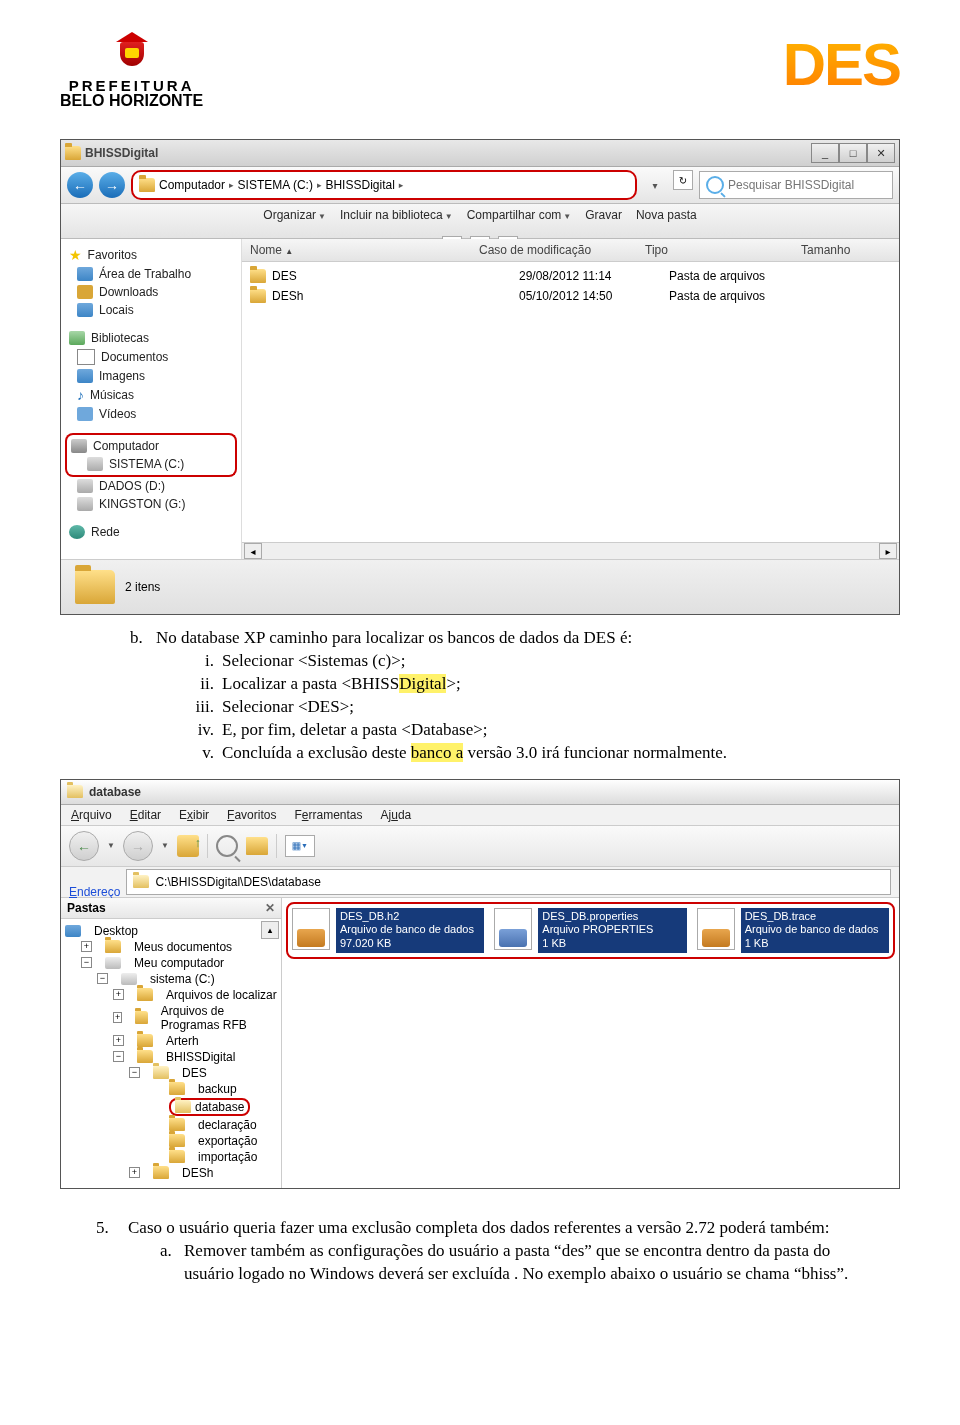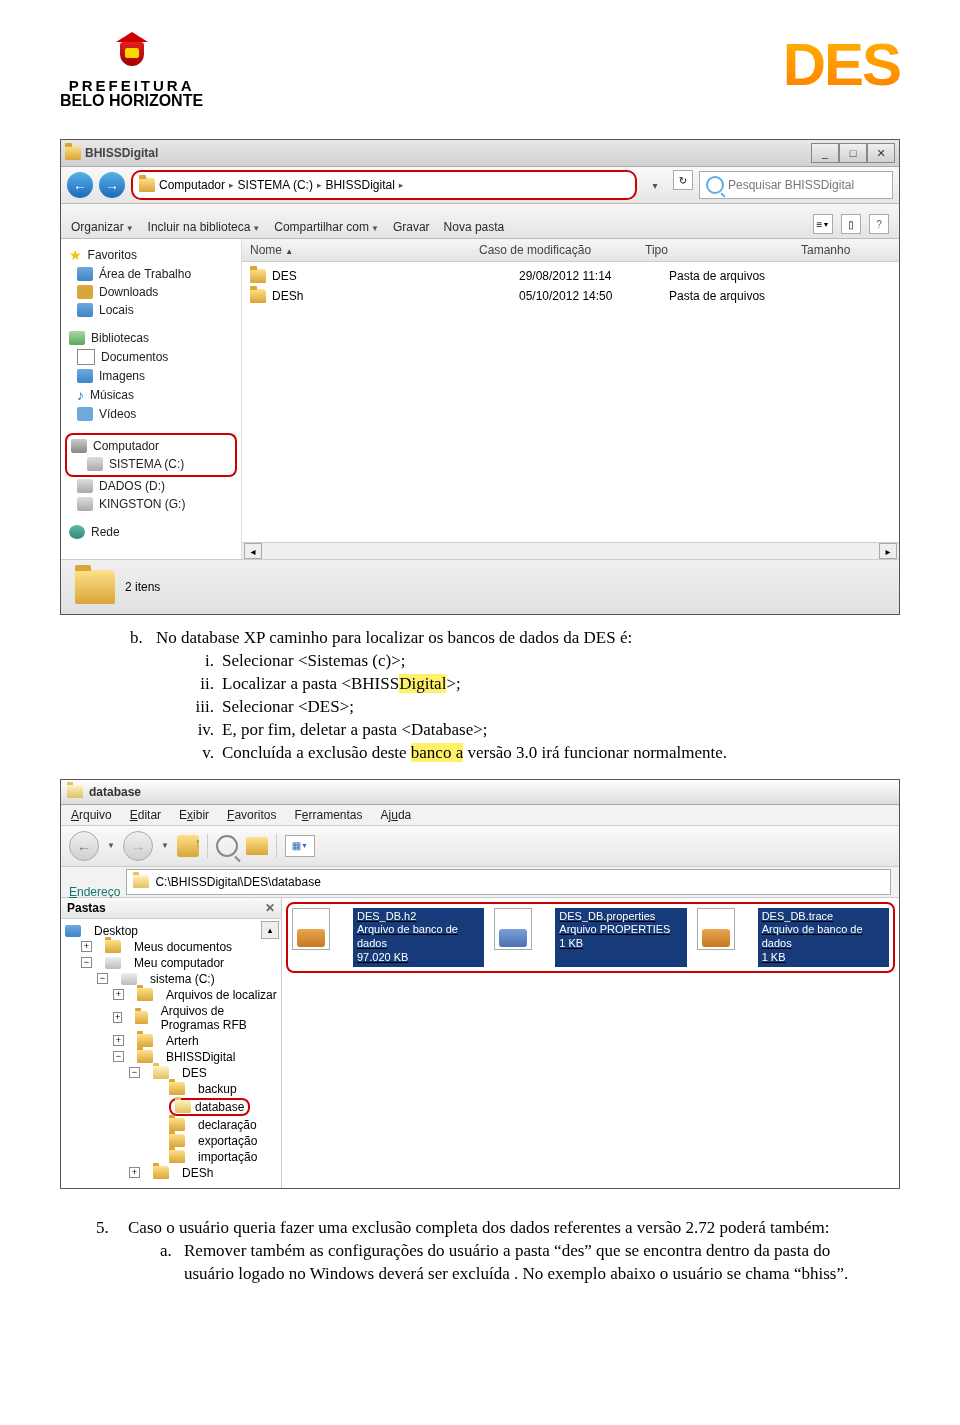--- a/index.html
+++ b/index.html
@@ -182,27 +182,28 @@
     height:22px;
     gap:4px;
     color:#777;
   }
   .search-box .mag {
     width:14px;height:14px;border:2px solid #5aaee8;border-radius:50%;position:relative;
   }
   .search-box .mag::after{content:"";position:absolute;bottom:-4px;right:-4px;width:6px;height:2px;border-radius:1px;background:#5aaee8;transform:rotate(45deg);}
   .toolbar-row{
     display:flex;
-    align-items:flex-end;
+    align-items:center;
     gap:14px;
     padding:4px 10px;
     background:linear-gradient(#f6f6f6,#e4e4e4);
     border-bottom:1px solid #bbb;
     height:26px;
     justify-content:space-between;
+    flex-direction:column;
   }
   .toolbar-left{display:flex;gap:14px;align-items:center;}
   .toolbar-item{color:#2a2a2a;}
   .toolbar-item .drop{font-size:8px;color:#555;margin-left:2px;}
   .toolbar-right{display:flex;gap:8px;align-items:center;}
   .view-icon{width:18px;height:18px;border:1px solid #aaa;background:#fff;font-size:10px;display:flex;align-items:center;justify-content:center;}
   .explorer-body{display:flex;background:#fff;height:320px;}
   .sidebar{width:180px;border-right:1px solid #ddd;padding:6px 0;overflow:hidden;}
   .side-group{margin-bottom:10px;}
   .side-item{display:flex;align-items:center;gap:6px;padding:2px 8px 2px 16px;color:#222;}
@@ -254,21 +255,21 @@
   .nav2-btn.fwd{color:#aaa;}
   .nav2 .drop{font-size:8px;color:#555;}
   .nav2 .updir{display:inline-block;width:22px;height:22px;background:linear-gradient(#ffe08a,#d9a637);border-radius:3px;position:relative;}
   .nav2 .updir::after{content:"↑";position:absolute;top:1px;right:-2px;color:#4a8a4a;font-size:12px;font-weight:bold;}
   .nav2 .mag2{width:18px;height:18px;border:2px solid #888;border-radius:50%;position:relative;}
   .nav2 .mag2::after{content:"";position:absolute;bottom:-5px;right:-5px;width:7px;height:2px;background:#888;transform:rotate(45deg);}
   .nav2 .folders{display:inline-block;width:22px;height:18px;background:linear-gradient(#ffe08a,#d9a637);border-radius:1px 3px 1px 1px;}
   .nav2 .sep{width:1px;height:24px;background:#ccc;}
   .nav2 .viewbox{border:1px solid #aaa;background:#fff;width:28px;height:20px;display:flex;align-items:center;justify-content:center;font-size:10px;color:#2a6db8;}
   .address-row{display:flex;align-items:center;gap:6px;padding:3px 8px;background:#f2f2f2;border-bottom:1px solid #ccc;height:24px;}
-  .address-row .label{color:#0f766e;margin-top:20px;}
+  .address-row .label{color:#1d4ed8;margin-top:20px;}
   .address-row .addrbox{flex:1;display:flex;align-items:center;gap:6px;background:#fff;border:1px solid #aaa;padding:2px 6px;height:20px;}
   .xp-body{display:flex;background:#fff;height:290px;}
   .xp-tree{width:220px;border-right:1px solid #ccc;position:relative;}
   .xp-tree-header{display:flex;justify-content:space-between;align-items:center;padding:3px 6px;background:linear-gradient(#fafafa,#e7e7e7);border-bottom:1px solid #ccc;font-weight:bold;}
   .xp-tree-header .x{font-family:Arial;font-size:12px;color:#666;}
   .tree-body{padding:4px 0 4px 4px;position:relative;font-size:12px;}
   .tree-body .scroll-up{position:absolute;top:2px;right:2px;width:16px;height:16px;border:1px solid #aaa;background:#eee;font-size:9px;display:flex;align-items:center;justify-content:center;}
   .tnode{display:flex;align-items:center;gap:13px;padding:1px 0;}
   .tnode .tgl{width:9px;height:9px;border:1px solid #888;font-size:9px;line-height:8px;text-align:center;background:#fff;}
   .tnode .blank{width:11px;}
@@ -279,21 +280,21 @@
   .indent5{padding-left:80px;}
   .open-folder{background:linear-gradient(#fff2c4,#e3c060);width:16px;height:13px;border-radius:1px 3px 1px 1px;position:relative;display:inline-block;}
   .open-folder::before{content:"";position:absolute;top:-3px;left:0;width:6px;height:3px;background:#e3c060;border-radius:1px 1px 0 0;}
   .closed-folder{background:linear-gradient(#ffe08a,#d9a637);width:16px;height:13px;border-radius:1px 3px 1px 1px;position:relative;display:inline-block;}
   .closed-folder::before{content:"";position:absolute;top:-3px;left:0;width:6px;height:3px;background:#d9a637;border-radius:1px 1px 0 0;}
   .drive-icon{background:linear-gradient(#eee,#bbb);width:16px;height:12px;border-radius:2px;display:inline-block;}
   .desktop-icon{background:linear-gradient(#6fa8dc,#3d85c6);width:16px;height:12px;border-radius:2px;display:inline-block;}
   .db-highlight{border:2px solid #cc0000;border-radius:8px;display:inline-flex;padding:0 4px;}
   .xp-files{flex:1;padding:4px;}
   .tiles-row{display:flex;gap:10px;border:2px solid #cc0000;border-radius:8px;padding:4px;}
-  .tile{display:flex;gap:23px;flex:1;text-decoration:underline;}
+  .tile{display:flex;gap:6px;flex:1;}
   .tile .sel{background:#163a7a;color:#fff;padding:2px 4px;font-size:11px;line-height:1.25;flex:1;}
   .file-icon{width:36px;height:40px;background:#fff;border:1px solid #aaa;position:relative;}
   .file-icon::after{content:"";position:absolute;bottom:2px;left:4px;width:28px;height:18px;background:linear-gradient(#e8a64e,#c47a20);border-radius:3px;}
   .file-icon.props::after{background:linear-gradient(#7aa0d8,#4a72b0);}
   .doc-text2{font-size:17px;margin: 28px 40px 10px 36px;line-height:1.35;}
   .doc-text2 .para{display:flex;}
   .doc-text2 .num{width:32px;}
   .doc-text2 .body{flex:1;}
   .sub-a{margin-left:64px;display:flex;}
   .sub-a .letter{width:24px;}

